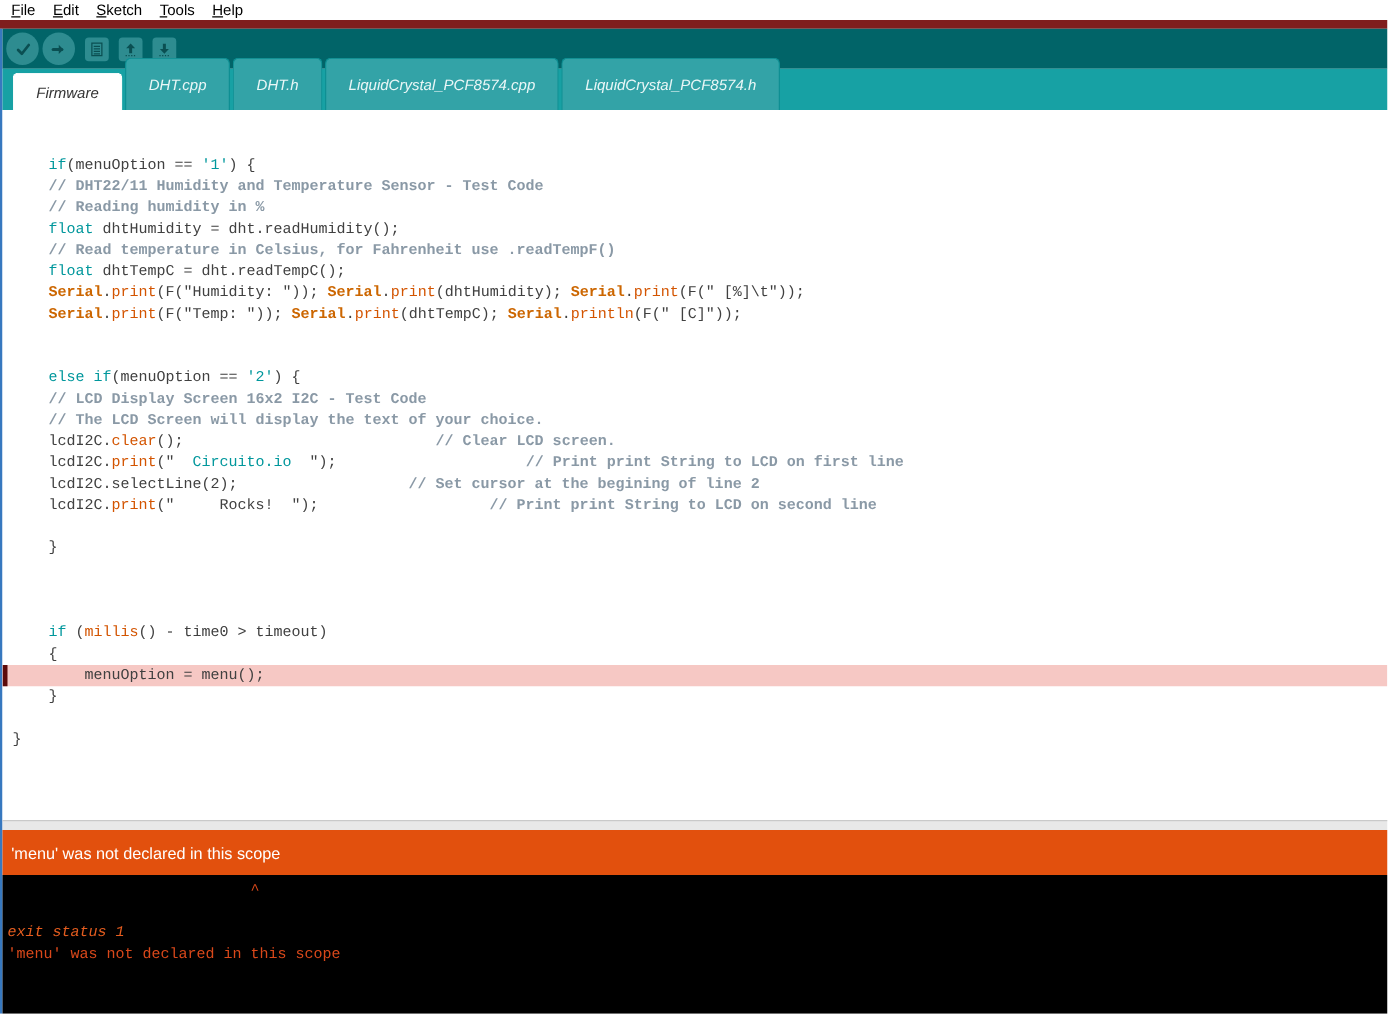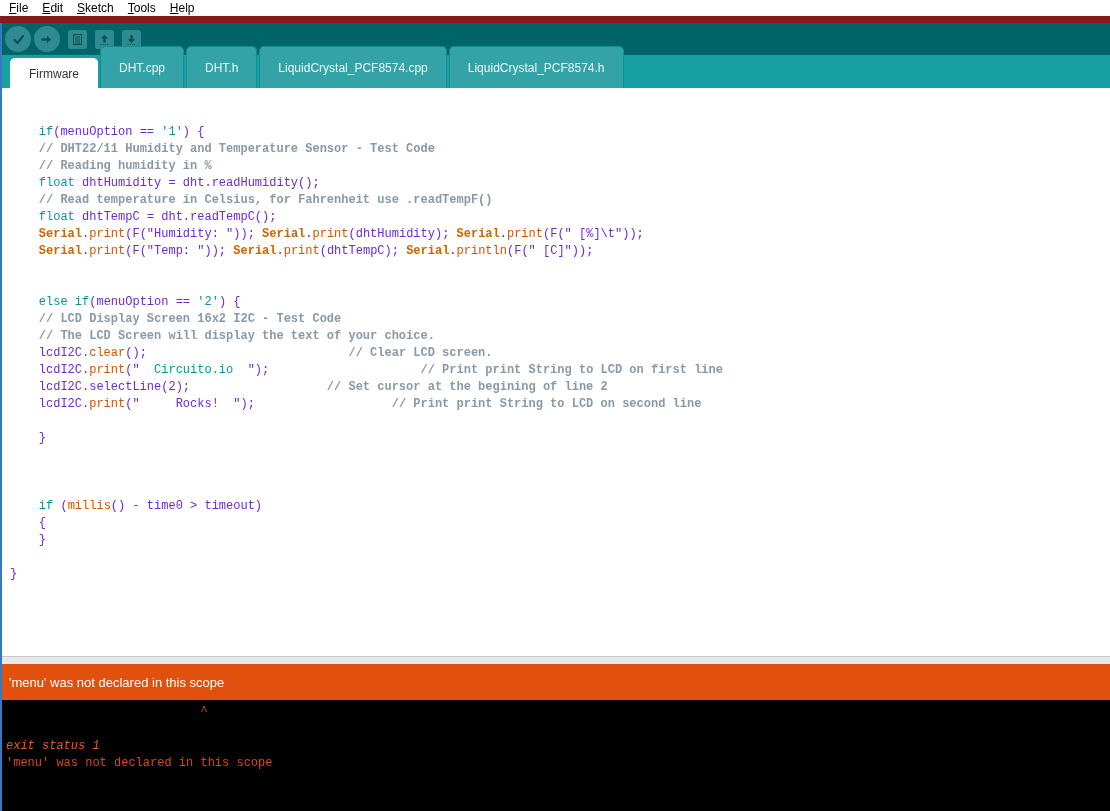--- a/index.html
+++ b/index.html
@@ -16,38 +16,38 @@
   .below { border-left:2px solid #3778BF; }
 
   
   .toolbar { height:32px; background:#016468; display:flex; align-items:center; }
   .tbtn { display:flex; align-items:center; justify-content:center; background:#2E8C90; }
   .tbtn.circle { width:26px; height:26px; border-radius:50%; margin-left:3px; }
   .tbtn.square { width:19px; height:19px; border-radius:3px; margin-left:8px; }
   .tbtn svg { display:block; }
 
   
-  .tabbar { height:33px; background:#17A1A4; display:flex; align-items:flex-end; padding-left:8px; }
+  .tabbar { height:33px; background:#17A1A4; display:flex; align-items:flex-end; padding-left:8px;font-style:italic; }
   .tab { height:42px; background:#33A3A7; border:1px solid #0E8F93; border-bottom:none;
          border-radius:5px 5px 0 0; color:#EAF7F7; font-size:12px;
          display:flex; align-items:center; padding:0 18px; margin-right:2px; cursor:default; }
   .tab.active { background:#ffffff; border-color:#ffffff; color:#333; height:30px; font-size:12px; }
 
   
   .editor { height:568px; background:#fff; padding-top:2px;
             font-family:"Liberation Mono", monospace; font-size:12px; line-height:17px;
             position:relative; overflow:hidden; }
   .code-line { white-space:pre; height:17px; padding-left:8px; position:relative; color:#111; }
   .code-line.hl { background:#F6C8C4; }
   .hl-marker { position:absolute; left:0; top:0; width:4px; height:17px; background:#5C0A0A; }
   .kw { color:#00979C;text-align:center; }
   .cm { color:#8A99A6;font-weight:bold; }
   .fn { color:#D35400; }
   .sr { color:#CC6600; font-weight:bold; }
-  .pl { color:#6d28d9;margin-top:16px; }
+  .pl { color:#404040;margin-top:16px; }
 
   
   .divider { height:8px; background:#E8E8E8; border-top:1px solid #c9c9c9; }
   .statusbar { height:36px; background:#E2500D; color:#fff; font-size:13px;
                display:flex; align-items:center; padding-left:7px; }
   .console { height:111px; background:#000; padding:4px 0 0 4px;
              font-family:"Liberation Mono", monospace; font-size:12px; line-height:17px;
              white-space:pre; overflow:hidden; }
   .console .err  { color:#D9481A; }
   .console .exit { color:#E55D1F;font-style:italic; }
@@ -135,20 +135,21 @@
       <div class="code-line"><span class="pl">    lcdI2C.</span><span class="fn">print</span><span class="pl">("  </span><span class="kw">Circuito.io</span><span class="pl">  ");                     </span><span class="cm">// Print print String to LCD on first line</span></div>
       <div class="code-line"><span class="pl">    lcdI2C.selectLine(2);                   </span><span class="cm">// Set cursor at the begining of line 2</span></div>
       <div class="code-line"><span class="pl">    lcdI2C.</span><span class="fn">print</span><span class="pl">("     Rocks!  ");                   </span><span class="cm">// Print print String to LCD on second line</span></div>
       <div class="code-line">&nbsp;</div>
       <div class="code-line"><span class="pl">    }</span></div>
       <div class="code-line">&nbsp;</div>
       <div class="code-line">&nbsp;</div>
       <div class="code-line">&nbsp;</div>
       <div class="code-line"><span class="pl">    </span><span class="kw">if</span><span class="pl"> (</span><span class="fn">millis</span><span class="pl">() - time0 &gt; timeout)</span></div>
       <div class="code-line"><span class="pl">    {</span></div>
+      <div class="code-line hl"><span class="hl-marker"></span><span class="pl">        menuOption = menu();</span></div>
       <div class="code-line"><span class="pl">    }</span></div>
       <div class="code-line">&nbsp;</div>
       <div class="code-line"><span class="pl">}</span></div>
     </div>
   <div class="divider"></div>
   <div class="statusbar">
     <span>'menu' was not declared in this scope</span>
   </div>
   <div class="console" id="console"><div class="err">                           ^</div><div class="err">&nbsp;</div><div class="exit">exit status 1</div><div class="err">'menu' was not declared in this scope</div></div>
 </div>

